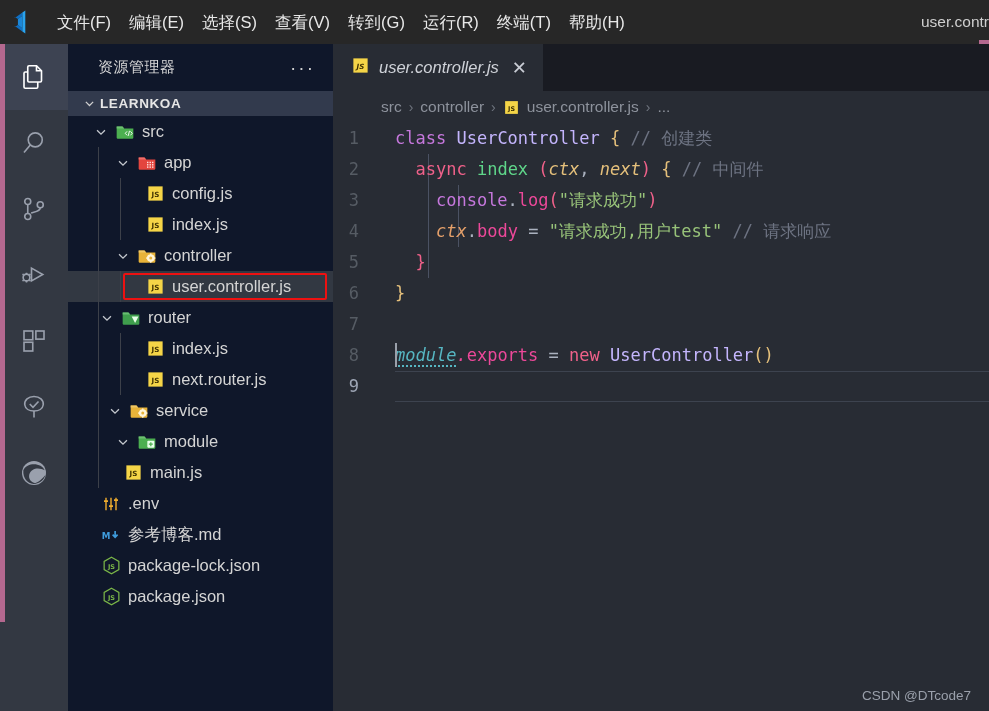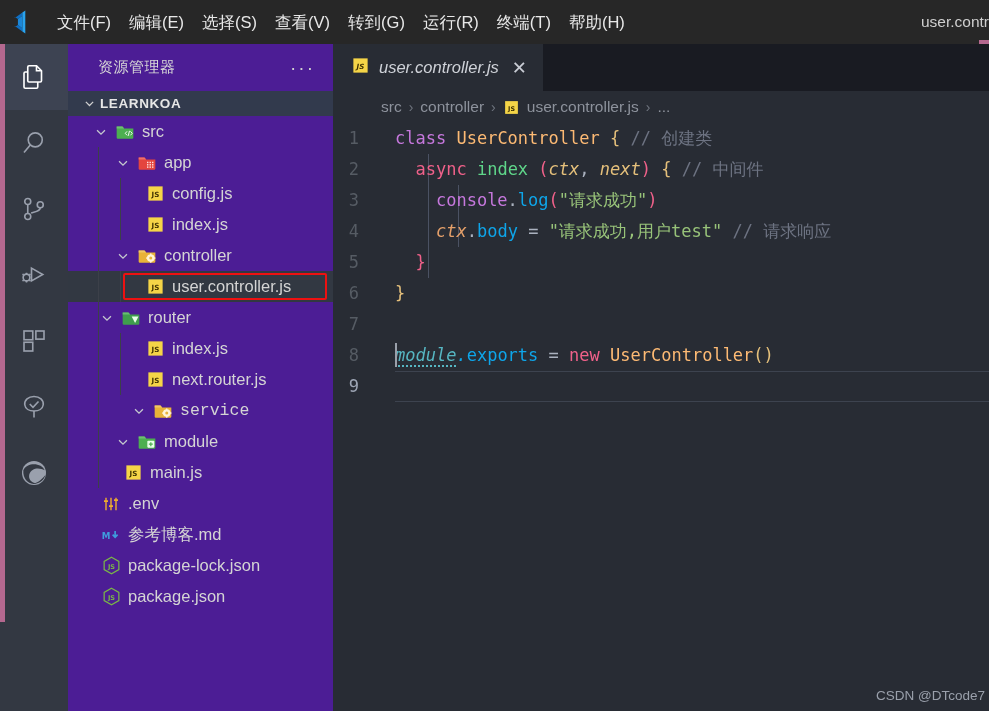--- a/index.html
+++ b/index.html
@@ -116,21 +116,21 @@
     left: 0; top: 0;
     width: 3px; height: 100%;
     background: #ffffff;
   }
   .act-item svg { display: block; }
 
   
   .sidebar {
     width: 265px;
     flex: 0 0 265px;
-    background: #4c1d95;
+    background: #0f172a;
     display: flex;
     flex-direction: column;
     overflow: hidden;
   }
   .sidebar-header {
     height: 47px;
     display: flex;
     align-items: center;
     justify-content: space-between;
     padding: 0 18px 0 30px;
@@ -302,36 +302,36 @@
     position: absolute;
     width: 1px;
     background: #4b5263;
     top: 0;
     height: 31px;
   }
 
   
   .t-kw   { color: #c678dd; }
   .t-kw2  { color: #f0618a; }
-  .t-cls  { color: #fdba74; }
+  .t-cls  { color: #c4b5fd; }
   .t-fn   { color: #5fd68a; }
   .t-par  { color: #e5c07b; font-style: italic; }
   .t-var  { color: #e5a06a; font-style: italic; }
-  .t-prop { color: #0ea5e9; }
+  .t-prop { color: #ec4899; }
   .t-obj  { color: #c678dd; }
   .t-str  { color: #98c379; }
   .t-cmt  { color: #6d7382; }
   .t-pun  { color: #abb2bf; }
   .t-brace1 { color: #e5c07b; }
   .t-brace2 { color: #f0618a; }
   .t-mod  { color: #56b6c2; font-style: italic; border-bottom: 2px dotted #56b6c2; }
 
   .watermark {
     position: absolute;
-    right: 4px;
+    right: 18px;
     bottom: 8px;
     color: #9aa0ab;
     font-size: 13.5px;
     font-family: "Liberation Sans", sans-serif;
     z-index: 15;
   }
 </style>
 </head>
 <body>
 
@@ -594,21 +594,21 @@
           <div class="indent-guide" style="left:52px;"></div>
           <span class="ficon">
             <svg width="19" height="19" viewBox="0 0 24 24">
                 <rect x="3" y="3" width="18" height="18" fill="#f5d547"></rect>
                 <text x="12" y="16.5" font-family="DejaVu Sans, sans-serif" font-size="9" font-weight="bold" fill="#3d3000" text-anchor="middle">JS</text>
               </svg>
           </span>
           <span class="fname">next.router.js</span>
         </div>
 
-        <div class="row" style="padding-left:60px;font-family:Liberation Mono, monospace;">
+        <div class="row" style="padding-left:36px;">
           <div class="indent-guide" style="left:30px;"></div>
           <span class="chev">
             <svg width="14" height="14" viewBox="0 0 16 16" fill="none" stroke="#c4c8ce" stroke-width="1.5">
                 <path d="M3.5 6 L8 10.5 L12.5 6"></path>
               </svg>
           </span>
           <span class="ficon">
             <svg width="20" height="20" viewBox="0 0 24 24">
               <path d="M2 5.5 h7 l2 2.2 h11 v11.3 a1 1 0 0 1 -1 1 h-18 a1 1 0 0 1 -1 -1 Z" fill="#e8b339"></path>
               <path d="M2 5.5 h7 l2 2.2 h-9 Z" fill="#f0c766"></path>

